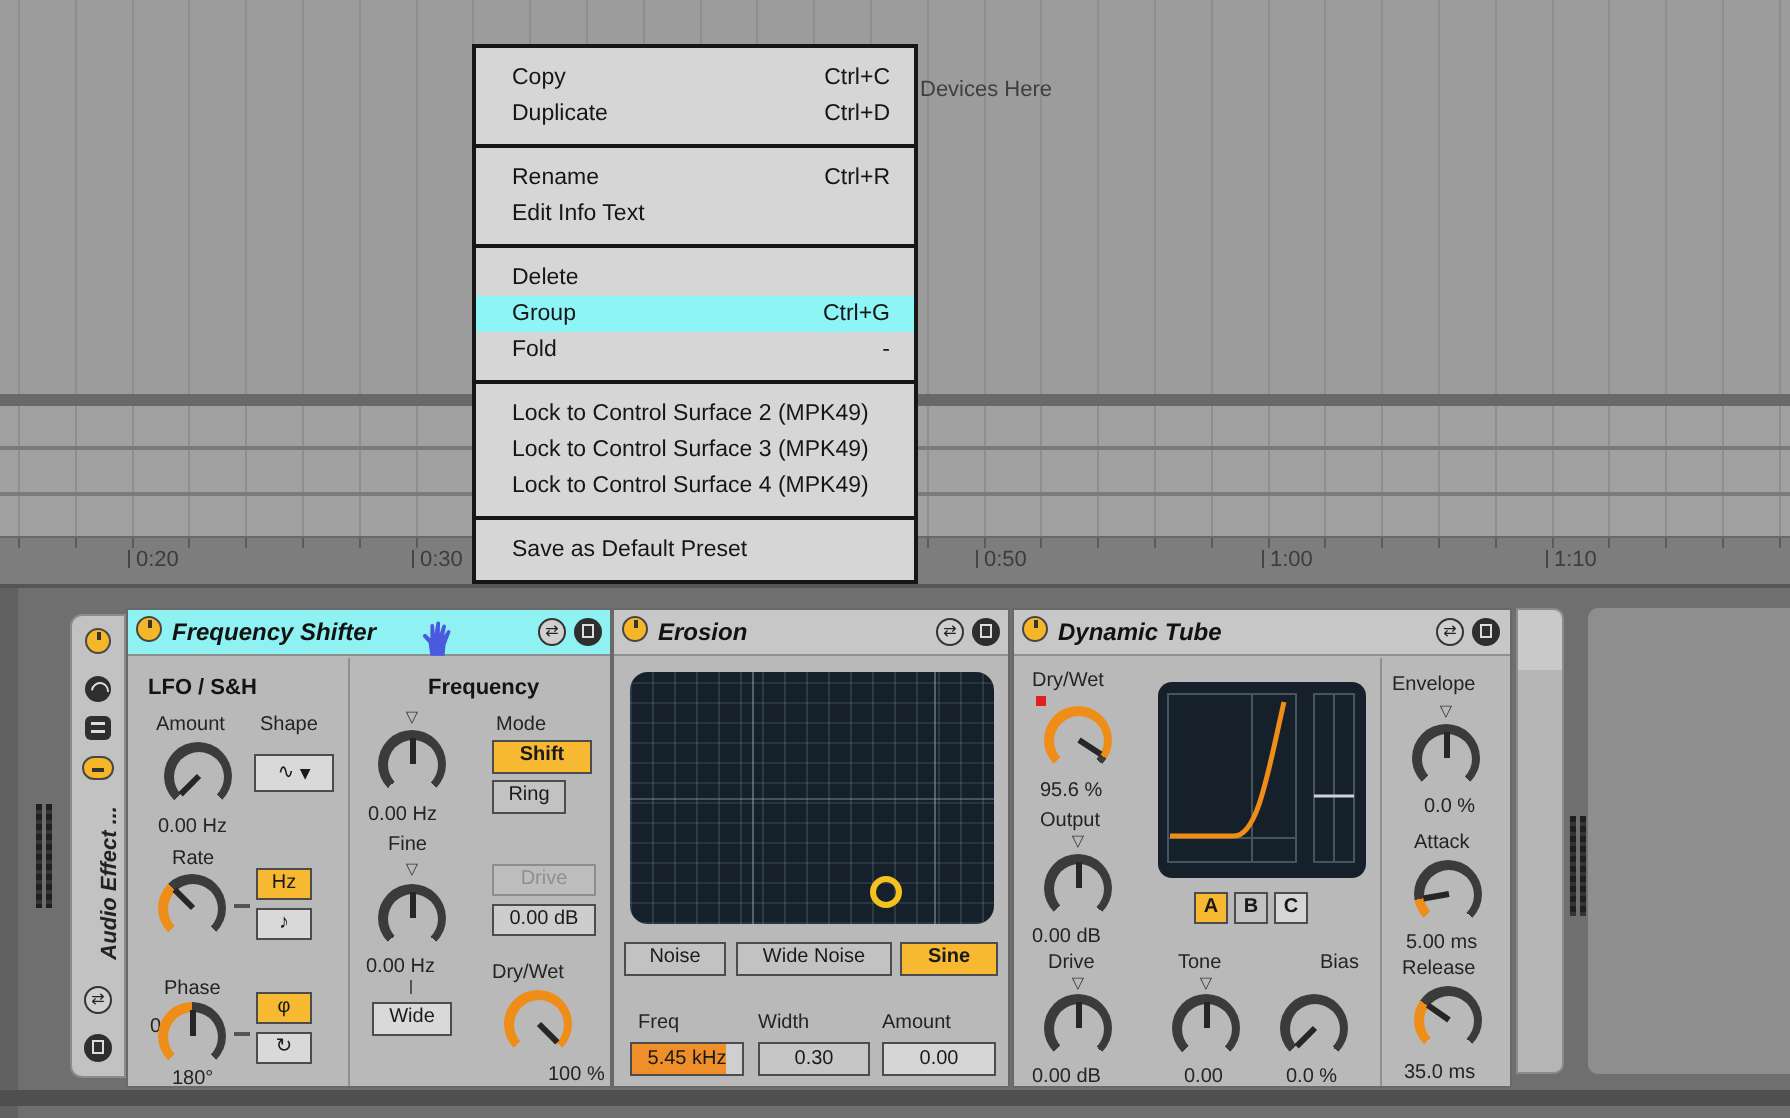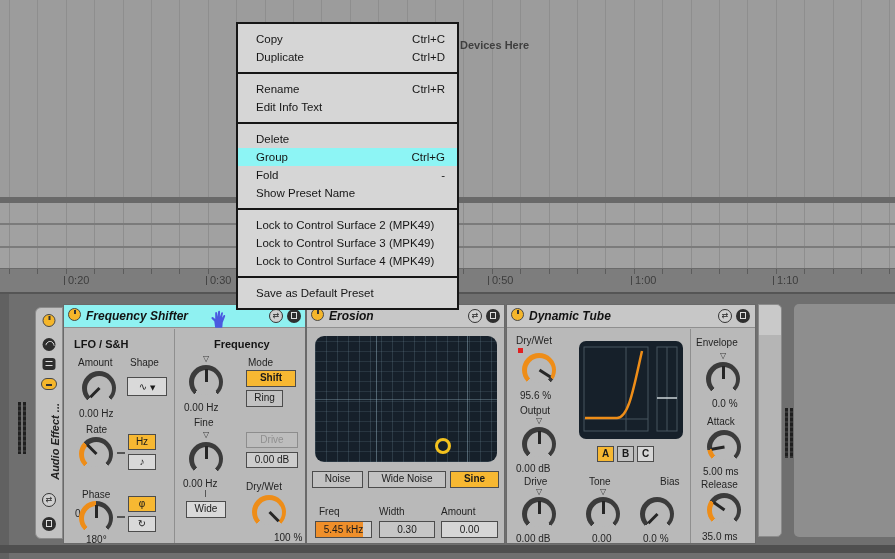--- a/index.html
+++ b/index.html
@@ -14,21 +14,21 @@
   #arr-band{left:0;top:197px;width:895px;height:6px;background:#696969;}
   #arr-lanes{left:0;top:203px;width:895px;height:65px;background-color:#a1a1a1;}
   .lane-line{position:absolute;left:0;width:895px;height:2px;background:#7b7b7b;}
   #ruler{left:0;top:268px;width:895px;height:24px;background:#7d7d7d;border-top:1px solid #6a6a6a;}
   #ruler-ticks{position:absolute;top:0;left:0;right:0;height:5px;
         background:repeating-linear-gradient(90deg,#5c5c5c 0 1px,transparent 1px 28.4px);
         background-position:9px 0;}
   .rlabel{position:absolute;top:5px;font-size:11px;color:#3d3d3d;white-space:nowrap;}
   .rlabel::before{content:'';display:inline-block;width:1px;height:9px;background:#454545;
         margin-right:3px;vertical-align:-1px;}
-  #drop-hint{left:460px;top:39px;font-size:11px;font-weight:bold;color:#3f3f3f;}
+  #drop-hint{left:460px;top:39px;font-size:11px;font-weight:normal;color:#3f3f3f;}
   
   #menu{left:236px;top:22px;width:219px;background:#d6d6d6;border:2px solid #161616;z-index:100;}
   .menu-group{padding:6px 0;}
   .menu-group + .menu-group{border-top:2px solid #161616;}
   .menu-item{height:18px;line-height:18px;display:flex;justify-content:space-between;
         padding:0 12px 0 18px;font-size:11.5px;color:#161616;white-space:nowrap;}
   .menu-item.hl{background:#8df5f5;}
   
   #device-view{left:0;top:292px;width:895px;height:267px;background:#6f6f6f;border-top:2px solid #555;z-index:10;}
   #dv-leftstrip{left:0;top:0;width:9px;height:267px;background:#616161;}
@@ -305,24 +305,20 @@
           <span></span>
       </div>
       <div class="menu-item hl">
         <span>Group</span>
           <span>Ctrl+G</span>
       </div>
       <div class="menu-item">
         <span>Fold</span>
           <span>-</span>
       </div>
-      <div class="menu-item">
-        <span>Show Preset Name</span>
-          <span></span>
-      </div>
     </div>
     <div class="menu-group">
       <div class="menu-item">
         <span>Lock to Control Surface 2 (MPK49)</span>
           <span></span>
       </div>
       <div class="menu-item">
         <span>Lock to Control Surface 3 (MPK49)</span>
           <span></span>
       </div>

